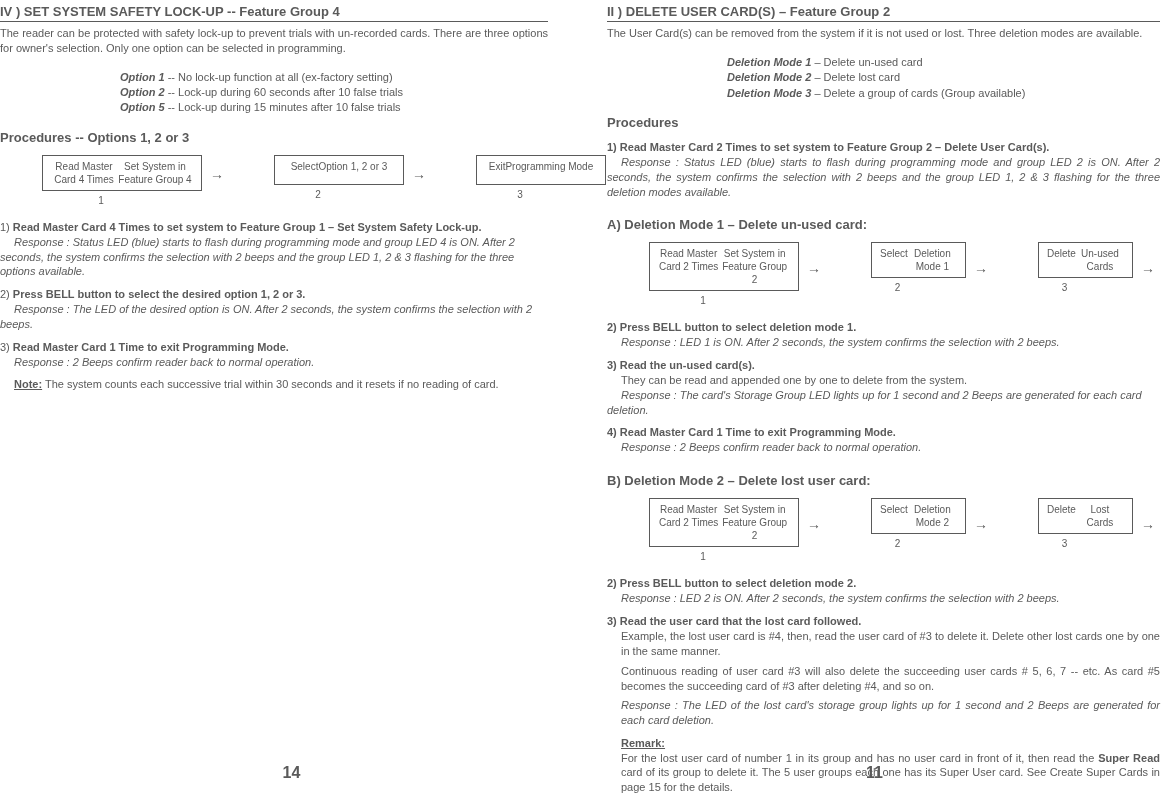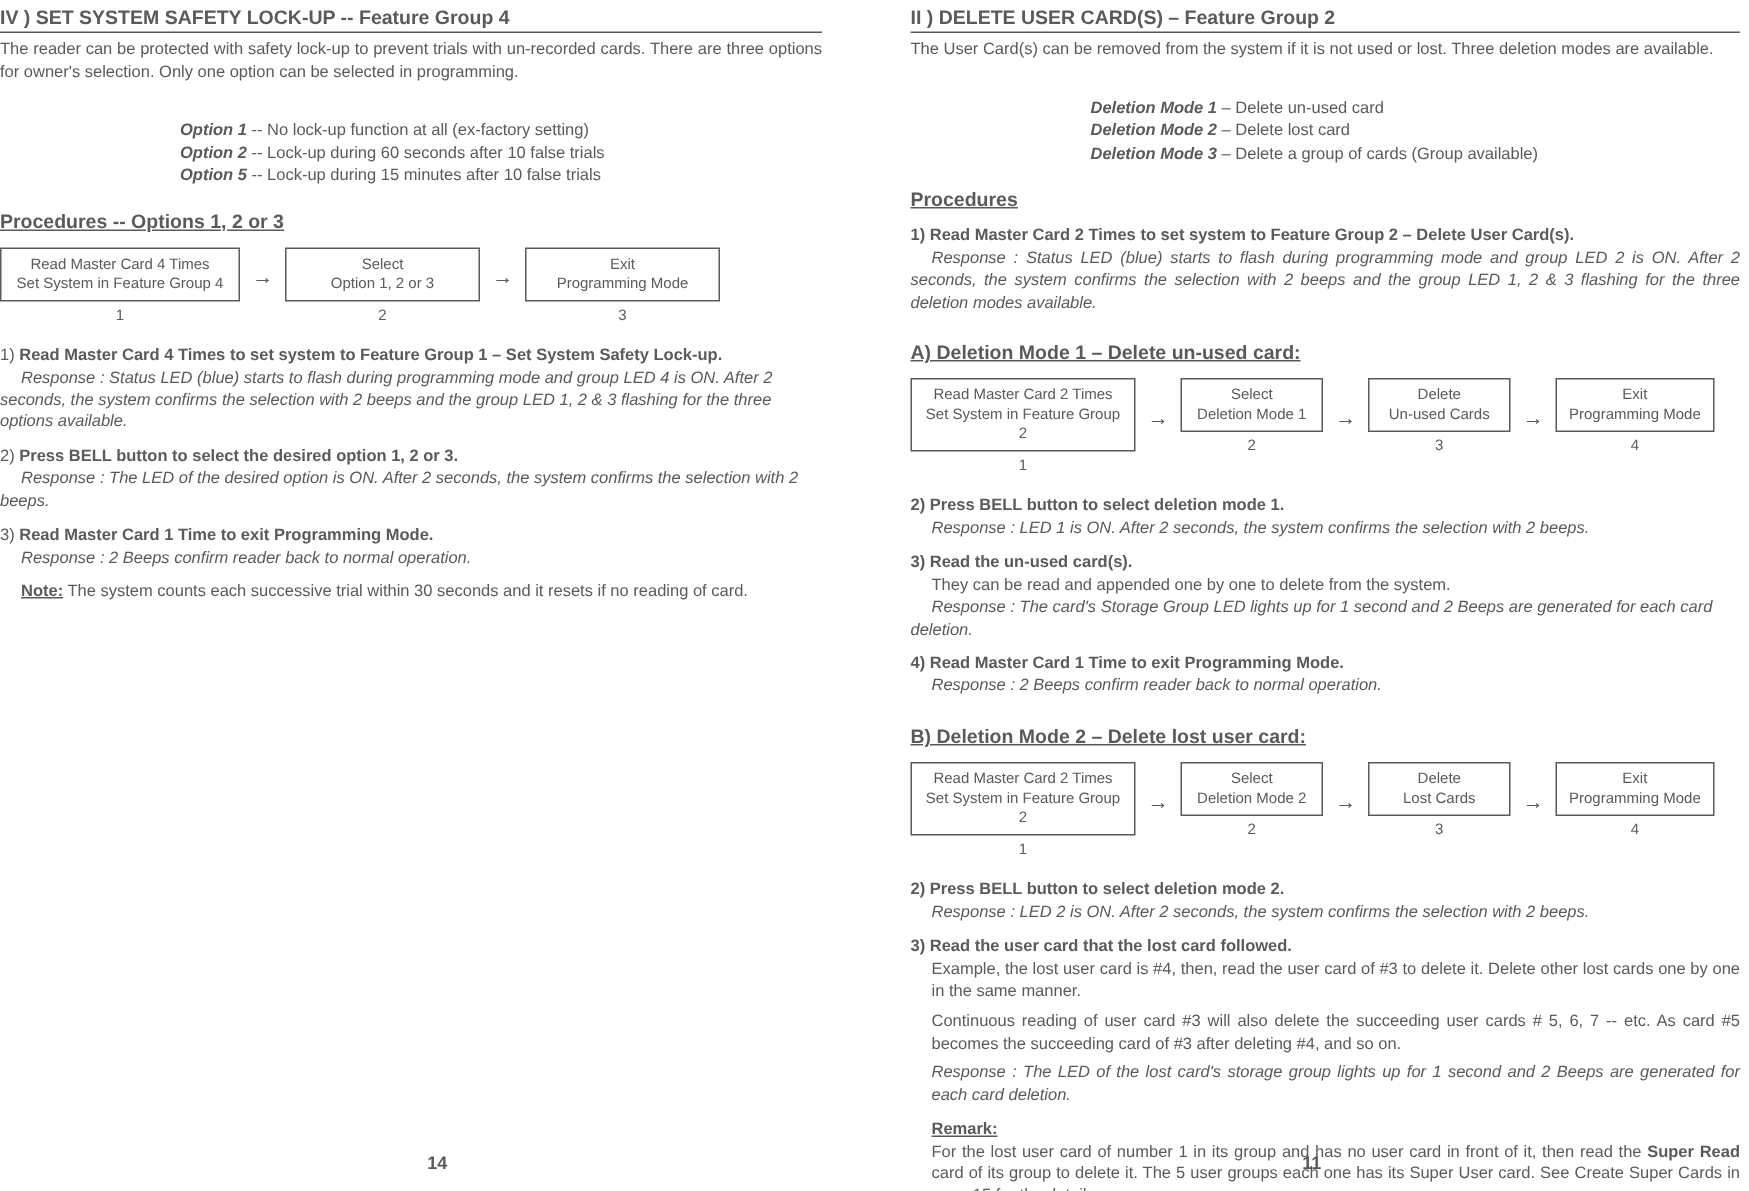--- a/index.html
+++ b/index.html
@@ -26,50 +26,50 @@
     font-weight: bold;
     font-size: 13px;
     border-bottom: 1px solid #5a5a5a;
     padding-bottom: 2px;
     margin-bottom: 4px;
     margin-top: 0;
   }
   .intro {
     font-size: 11px;
     line-height: 1.35;
-    margin-bottom: 24px;
+    margin-bottom: 14px;
   }
   .options-list {
     margin: 0 0 14px 120px;
     font-size: 11px;
     line-height: 1.4;
   }
   .options-list .opt-label { font-weight: bold; font-style: italic; }
   .options-list .opt-label2 { font-weight: bold; font-style: italic; }
   .sub-title {
     font-weight: bold;
     font-size: 13px;
-    text-decoration: underline;
     margin: 6px 0 10px 0;
   }
   .flow {
     display: flex;
     align-items: flex-start;
     gap: 8px;
     margin-bottom: 14px;
   }
   .flow .box-wrap{ text-align:center;}
   .flow .box {
     border: 0.7px solid #5a5a5a;
     padding: 4px 8px;
     text-align: center;
     font-size: 10px;
     line-height: 1.3;
-    display:flex; flex-direction:column; justify-content:center;
+    display:flex; flex-direction:row; justify-content:center;
     min-height: 30px;
+    margin-left: 42px;
   }
   .flow .box.small{ min-width:95px;}
   .flow .arrow {
     font-size: 14px;
     align-self: center;
     margin-top:-12px;
   }
   .flow .num {
     font-size: 10px;
     margin-top: 4px;
@@ -78,21 +78,21 @@
   .step .lead { font-weight: bold; }
   .step .resp { font-weight: normal; font-style: italic; }
   .step .resp-text { font-style: italic; }
   .step .indent2 { margin-left: 14px; display:block;}
   .pnum {
     position: absolute;
     bottom: 12px;
     left: 0; right: 0;
     text-align: center;
     font-weight: bold;
-    font-size: 12px;
+    font-size: 16px;
   }
   .justify { text-align: justify; }
   .u { text-decoration: underline;}
 </style>
 </head>
 <body>
 
 <div class="page page-left">
   <div class="section-title">IV ) SET SYSTEM SAFETY LOCK-UP -- Feature Group 4</div>
   <div class="intro justify">The reader can be protected with safety lock-up to prevent trials with un-recorded cards. There are three options for owner's selection. Only one option can be selected in programming.</div>

